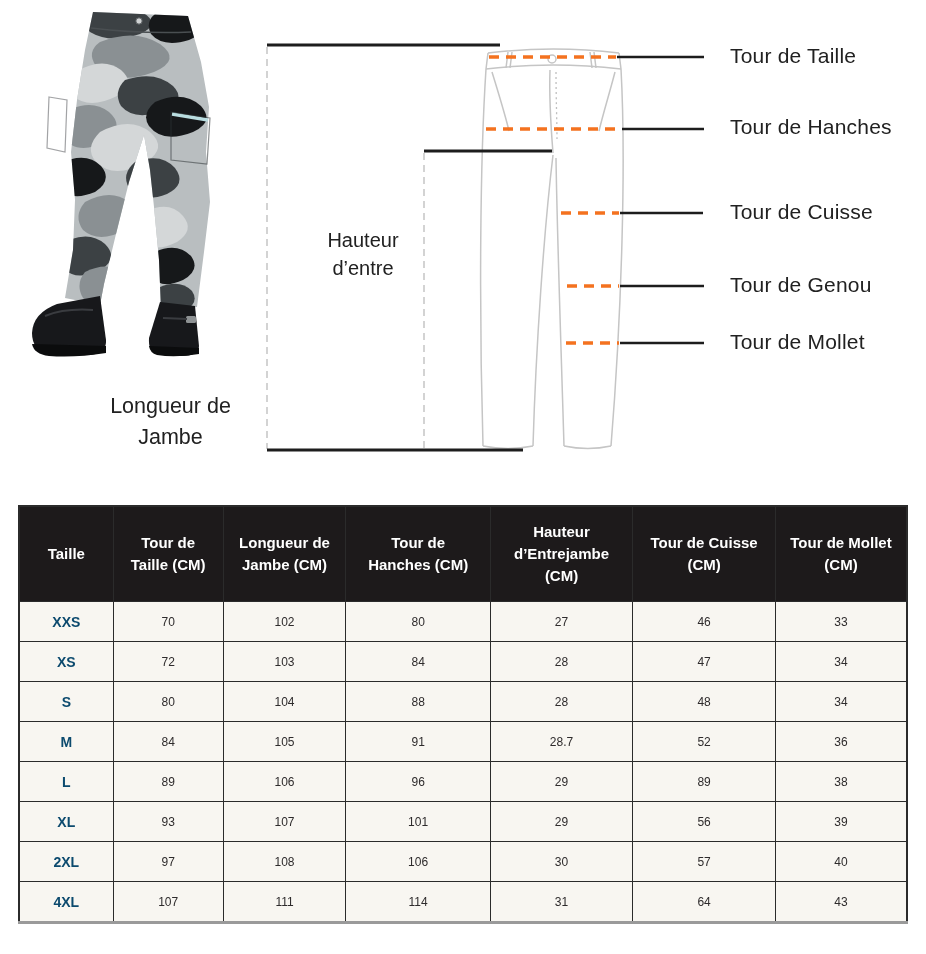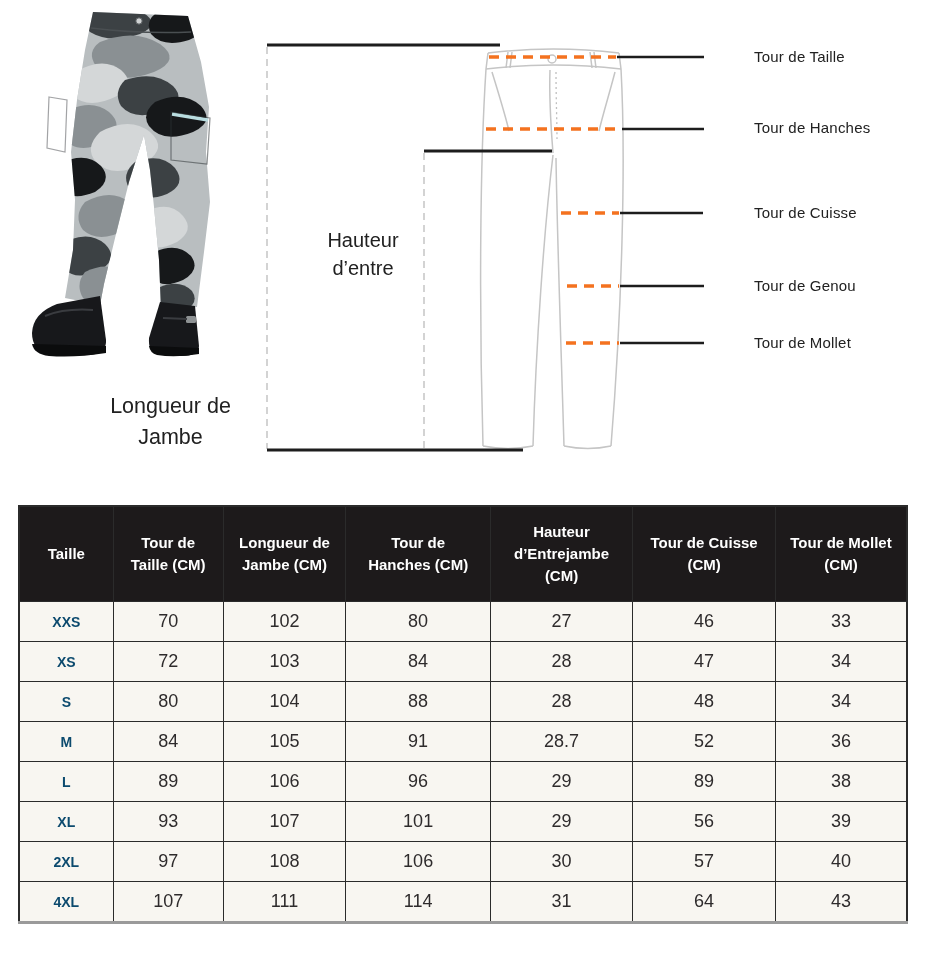--- a/index.html
+++ b/index.html
@@ -9,40 +9,40 @@
   }
   html,body{margin:0;padding:0;background:#fff;}
   body{font-family:"Liberation Sans","DejaVu Sans",sans-serif;}
   .stage{position:relative;width:926px;height:954px;background:#fff;overflow:hidden;}
 
   
   .photo{position:absolute;left:5px;top:2px;width:250px;height:360px;}
   .diagram-canvas{position:absolute;left:0;top:0;width:926px;height:480px;}
 
   .lbl{position:absolute;color:#212121;}
-  .right-lbl{left:754px;transform:translateY(-50%);font-size:15px;letter-spacing:.2px;white-space:nowrap;}
+  .right-lbl{left:730px;transform:translateY(-50%);font-size:21px;letter-spacing:.2px;white-space:nowrap;}
   .inseam-lbl{left:283px;top:226px;width:160px;text-align:center;font-size:20px;line-height:28px;}
   .leglen-lbl{left:58px;top:391px;width:225px;text-align:center;font-size:21.5px;line-height:31px;}
 
   
   .ln-solid{stroke:var(--solid);stroke-width:3.2;fill:none;}
   .ln-conn{stroke:var(--solid);stroke-width:2.6;fill:none;}
   .ln-gdash{stroke:var(--dash);stroke-width:1.6;fill:none;stroke-dasharray:7 5;}
   .ln-orange{stroke:var(--accent);stroke-width:3.6;fill:none;stroke-dasharray:10 7;}
   .pants-line{stroke:var(--outline);stroke-width:1.5;fill:none;}
   .pants-dot{stroke:#bfbfbf;stroke-width:1.3;fill:none;stroke-dasharray:2 3;}
 
   
   .size-table{position:absolute;left:18px;top:505px;width:890px;border-collapse:collapse;
               border:2px solid var(--border);border-bottom:3px solid #9a9a9a;}
   .size-table th,.size-table td{border:1.5px solid var(--border);text-align:center;vertical-align:middle;}
   .size-table thead th{background:var(--header_bg);color:var(--header_text);
               font-weight:bold;font-size:15px;line-height:1.45;height:90px;padding:2px 4px;}
   .size-table tbody th{background:var(--body_bg);color:#0c4a6e;font-weight:bold;font-size:14px;height:37px;}
-  .size-table tbody td{background:var(--body_bg);color:var(--text);font-size:18px;height:37px;}
+  .size-table tbody td{background:var(--body_bg);color:var(--text);font-size:12px;height:37px;}
 
   .c-taille{width:10.6%}.c-tdt{width:12.4%}.c-ldj{width:13.8%}.c-tdh{width:16.3%}
   .c-hde{width:16.0%}.c-tdc{width:16.1%}.c-tdm{width:15.8%}
 </style>
 </head>
 <body>
 
 <div class="stage">
 
   <svg class="photo" viewBox="0 0 250 360" aria-hidden="true">

